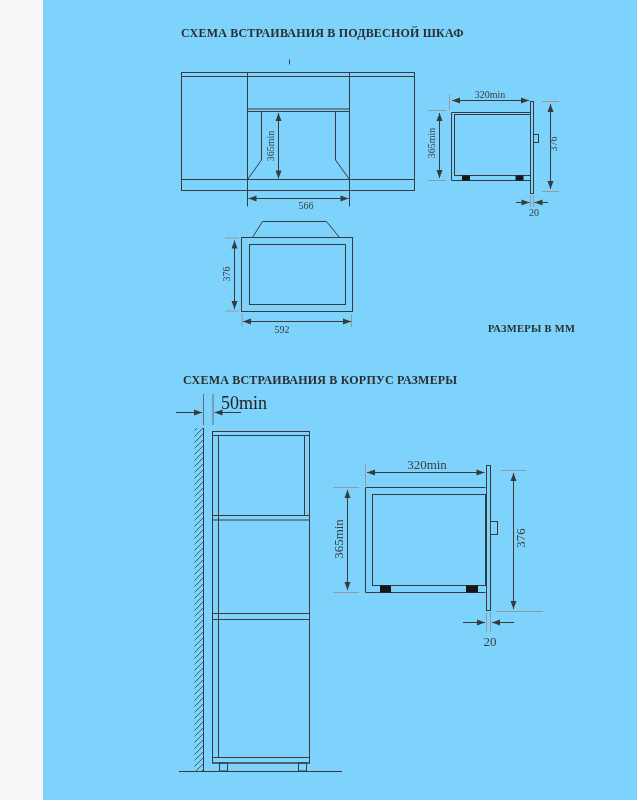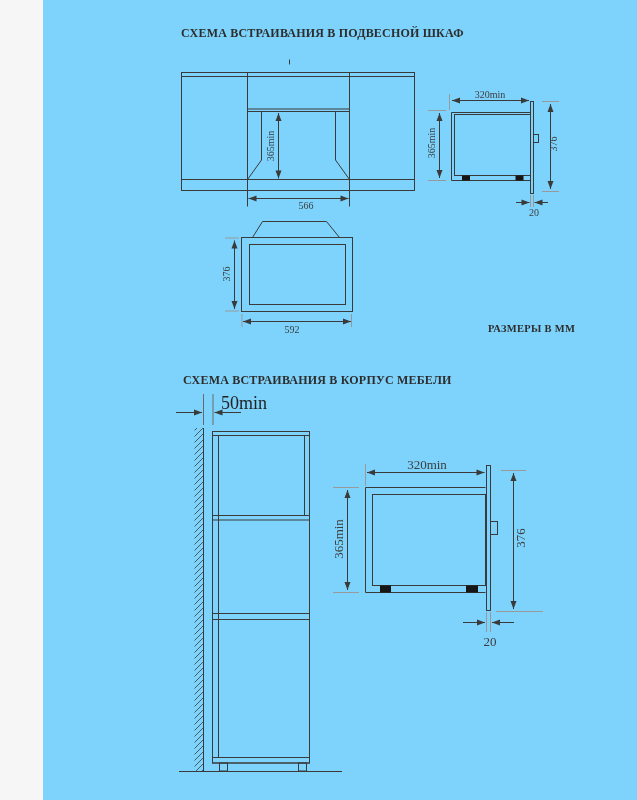--- a/index.html
+++ b/index.html
@@ -136,25 +136,25 @@
 
   <div class="lbl rot" style="left:228px; top:146px;">365min</div>
   <div class="lbl" style="left:256px; top:206px;padding-left:14px;">566</div>
 
   <div class="lbl" style="left:447px; top:95px;">320min</div>
   <div class="lbl rot" style="left:389px; top:143px;">365min</div>
   <div class="lbl rot" style="left:511px; top:144px;">376</div>
   <div class="lbl" style="left:491px; top:213px;">20</div>
 
   <div class="lbl rot" style="left:184px; top:274px;">376</div>
-  <div class="lbl" style="left:249px; top:330px;">592</div>
+  <div class="lbl" style="left:239px; top:330px;">592</div>
 
   <div class="note" style="left:397px; top:323px;">РАЗМЕРЫ В ММ</div>
 
-  <div class="ttl" style="left:140px; top:373px;">СХЕМА ВСТРАИВАНИЯ В КОРПУС МЕБЕЛИ</div>
+  <div class="ttl" style="left:140px; top:373px;">СХЕМА ВСТРАИВАНИЯ В КОРПУС РАЗМЕРЫ</div>
 
   <div class="lbl xl" style="left:201px; top:403px;">50min</div>
 
   <div class="lbl lg" style="left:384px; top:464px;">320min</div>
   <div class="lbl lg rot" style="left:295px; top:539px;">365min</div>
   <div class="lbl lg rot" style="left:477px; top:538px;">376</div>
   <div class="lbl lg" style="left:447px; top:641px;">20</div>
 
 </div>
 

